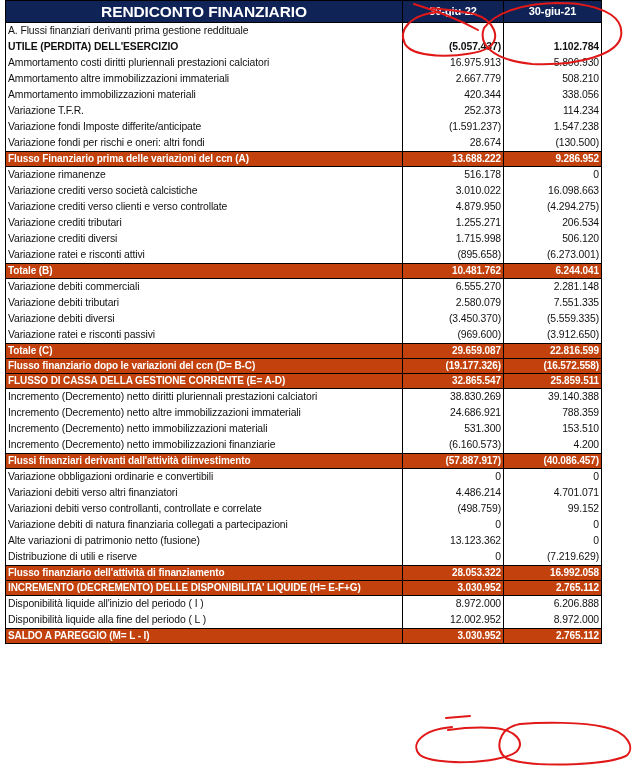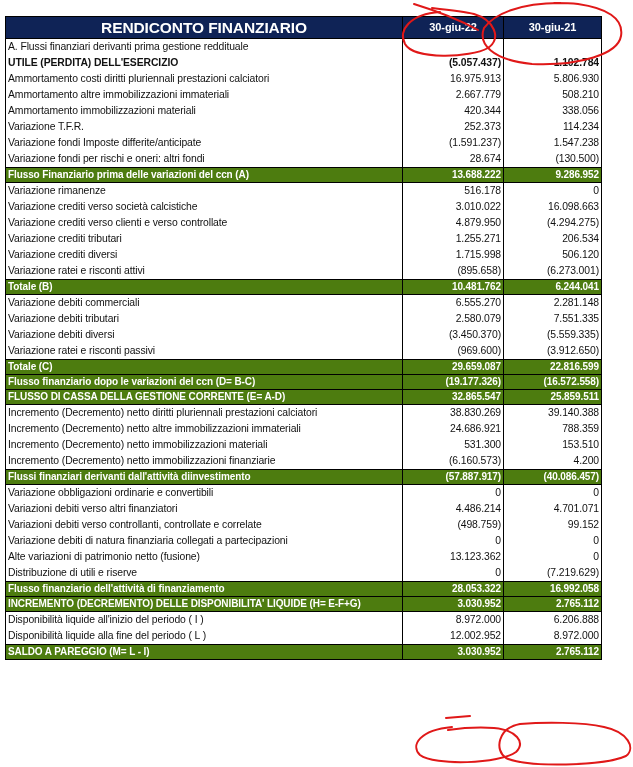--- a/index.html
+++ b/index.html
@@ -1,31 +1,31 @@
 <!DOCTYPE html>
 <html><head>
 <meta charset="utf-8">
 <style>
   html, body { margin: 0; padding: 0; background: #ffffff; }
   body { width: 633px; height: 767px; position: relative; overflow: hidden;
          font-family: "Liberation Sans", sans-serif; }
-  .tbl { position: absolute; left: 5px; top: 16px; width: 596px;
+  .tbl { position: absolute; left: 5px; top: 0; width: 596px;
          border-collapse: collapse; table-layout: fixed; }
   .tbl col.c0 { width: 397px; }
   .tbl col.c1 { width: 101px; }
   .tbl col.c2 { width: 98px; }
   .tbl td { border-left: 1.5px solid #000; border-right: 1.5px solid #000;
             padding: 0 2px; font-size: 10.4px; color: #111; white-space: nowrap;
             overflow: hidden; height: 16px; line-height: 16px; letter-spacing: -0.1px; }
   .tbl td.num { text-align: right; padding-right: 2px; }
   .tbl tr.hdr td { background: #0f2356; color: #fff; font-weight: bold; height: 21px;
                    line-height: 21px; border: 1.5px solid #000; }
   .tbl tr.hdr td.title { text-align: center; font-size: 15.5px; }
   .tbl tr.hdr td.date { text-align: center; font-size: 11px; }
-  .tbl tr.hl td { background: #4d7c0f; color: #fff; font-weight: bold; height: 14px;
+  .tbl tr.hl td { background: #c2410c; color: #fff; font-weight: bold; height: 14px;
                   line-height: 14px; border-top: 1.5px solid #000; border-bottom: 1.5px solid #000; font-size: 10px; }
   .tbl tr.bold td { font-weight: bold; }
   .annot { position: absolute; left: 0; top: 0; pointer-events: none; }
 </style>
 </head>
 <body>
 
 <table class="tbl">
   <colgroup>
       <col class="c0">

